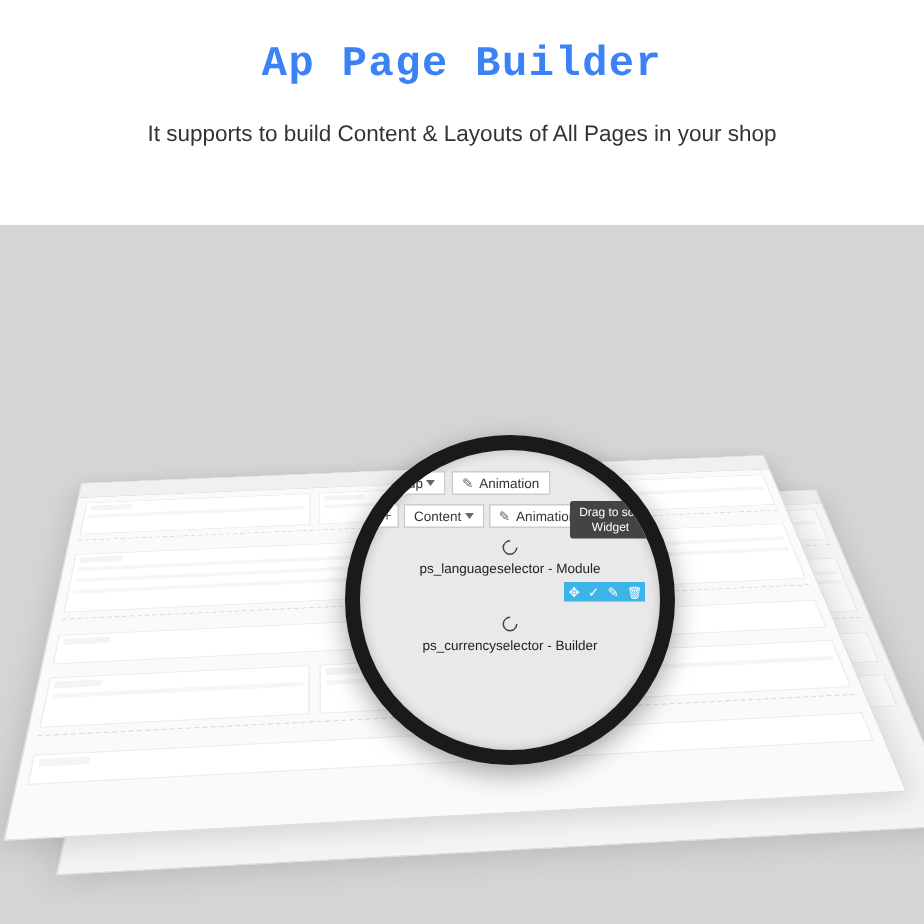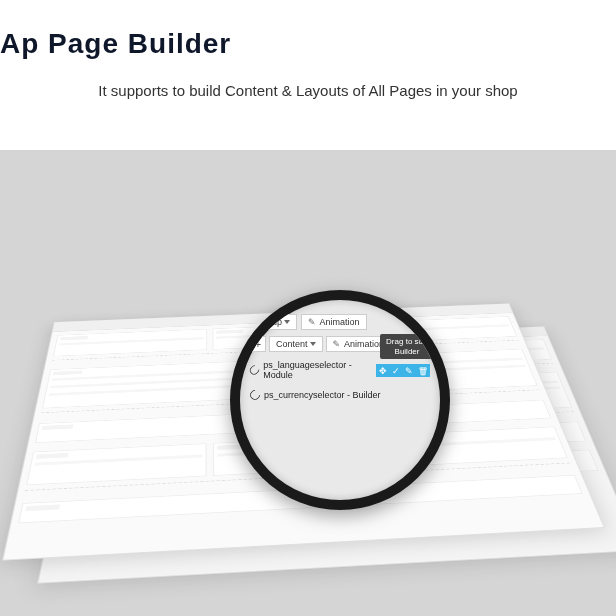--- a/index.html
+++ b/index.html
@@ -5,25 +5,27 @@
     * { margin: 0; padding: 0; box-sizing: border-box; }
     body {
       width: 616px;
       height: 616px;
       background: #ffffff;
       font-family: Arial, Helvetica, sans-serif;
       overflow: hidden;
       position: relative;
     }
     .title {
+      text-align: center;
       font-size: 28px;
       font-weight: bold;
-      color: #0f172a;
+      color: #3b82f6;
       margin-top: 28px;
       letter-spacing: 1px;
+      font-family: Liberation Mono, monospace;
     }
     .subtitle {
       text-align: center;
       font-size: 15px;
       color: #333;
       margin-top: 22px;
     }
     .gray-area {
       position: absolute;
       top: 150px;
@@ -171,20 +173,21 @@
       width: 54px;
       line-height: 1.2;
     }
     .module-row {
       display: flex;
       align-items: center;
       gap: 4px;
       margin-bottom: 10px;
       font-size: 9px;
       color: #222;
+      flex-direction: column;
     }
     .hook-icon {
       width: 10px; height: 10px;
       border: 1.5px solid #444;
       border-radius: 50%;
       border-top-color: transparent;
       transform: rotate(45deg);
     }
     .action-icons {
       display: inline-flex;
@@ -307,21 +310,21 @@
       <div class="mag-row2">
         <span class="plus-btn">+</span>
         <span class="btn">
           <span>Content</span>
           <span class="caret-down"></span>
         </span>
         <span class="btn">
           <span class="pencil-icon"></span>
           <span>Animation</span>
         </span>
-        <div class="tooltip">Drag to sort Builder</div>
+        <div class="tooltip">Drag to sort Widget</div>
       </div>
       <div class="module-row">
         <span class="hook-icon"></span>
         <span>ps_languageselector - Module</span>
         <span class="action-icons">
           <span class="ai-move"></span>
           <span class="ai-check"></span>
           <span class="ai-edit"></span>
           <span class="ai-del"></span>
         </span>

